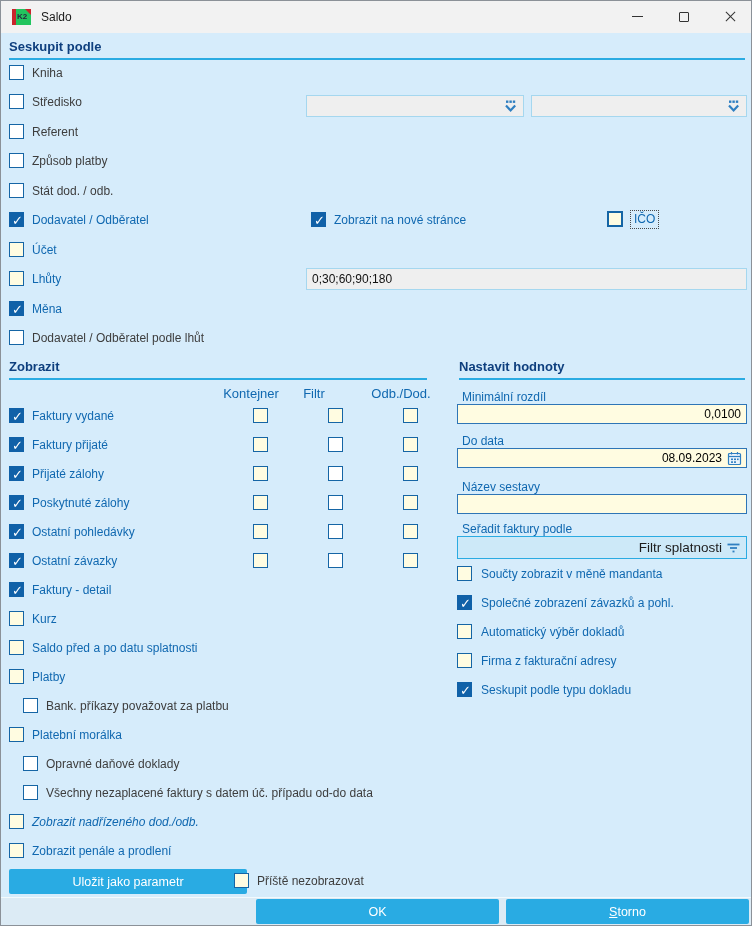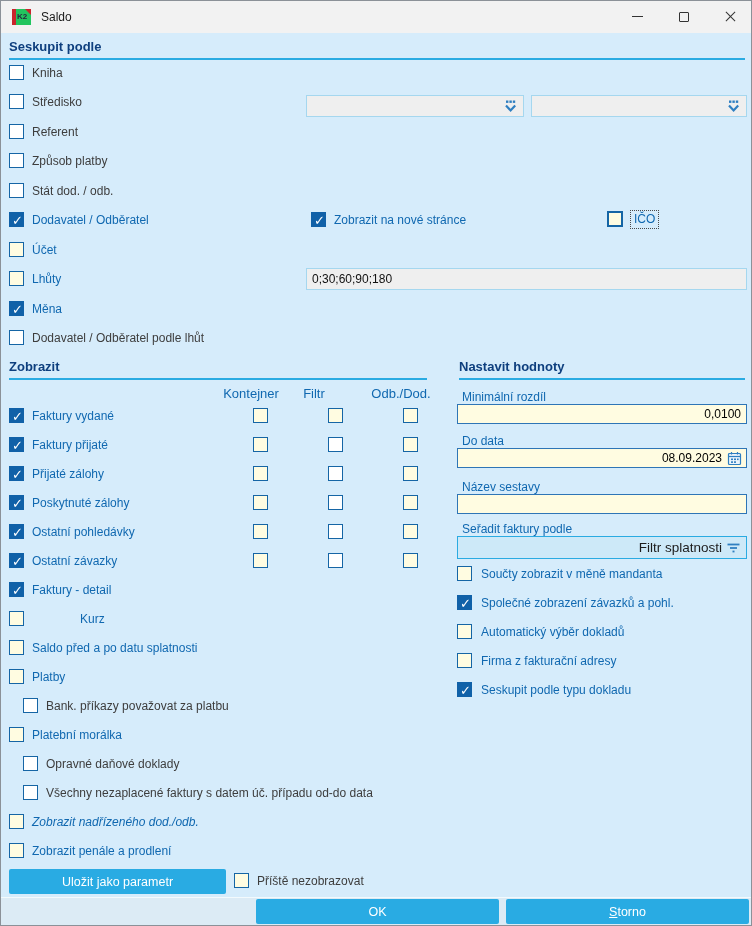--- a/index.html
+++ b/index.html
@@ -213,21 +213,21 @@
         <span class="cb yellow" style="left: 252px;"></span>
         <span class="cb" style="left: 327px;"></span>
         <span class="cb yellow" style="left: 402px;"></span>
       </div>
       <div class="crow" style="top: 581px;">
         <span class="cb checked" style="left: 8px;"></span>
         <span class="lbl blue" style="left: 31px;">Faktury - detail</span>
       </div>
       <div class="crow" style="top: 610px;">
         <span class="cb yellow" style="left: 8px;"></span>
-        <span class="lbl blue" style="left: 31px; margin-left: 48px;">Kurz</span>
+        <span class="lbl blue" style="left: 31px;">Kurz</span>
       </div>
       <div class="crow" style="top: 639px;">
         <span class="cb yellow" style="left: 8px;"></span>
         <span class="lbl blue" style="left: 31px;">Saldo před a po datu splatnosti</span>
       </div>
       <div class="crow" style="top: 668px;">
         <span class="cb yellow" style="left: 8px;"></span>
         <span class="lbl blue" style="left: 31px;">Platby</span>
       </div>
       <div class="crow" style="top: 697px;">
@@ -311,21 +311,21 @@
       <div class="crow" style="top: 652px;">
         <span class="cb yellow" style="left: 456px;"></span>
         <span class="lbl blue" style="left: 480px;">Firma z fakturační adresy</span>
       </div>
       <div class="crow" style="top: 681px;">
         <span class="cb checked" style="left: 456px;"></span>
         <span class="lbl blue" style="left: 480px;">Seskupit podle typu dokladu</span>
       </div>
     </div>
 
-  <button class="cyan-btn" style="left:8px;top:868px;width:217px;height:25px;">
+  <button class="cyan-btn" style="left:8px;top:868px;width:238px;height:25px;">
     <span>Uložit jako parametr</span>
   </button>
 
   <div class="footer-strip"></div>
 
   <button class="cyan-btn btn-storno" style="left:505px;top:898px;width:243px;height:25px;">
     <span>Storno</span>
   </button>
   <button class="cyan-btn" style="left:255px;top:898px;width:243px;height:25px;">
     <span>OK</span>

